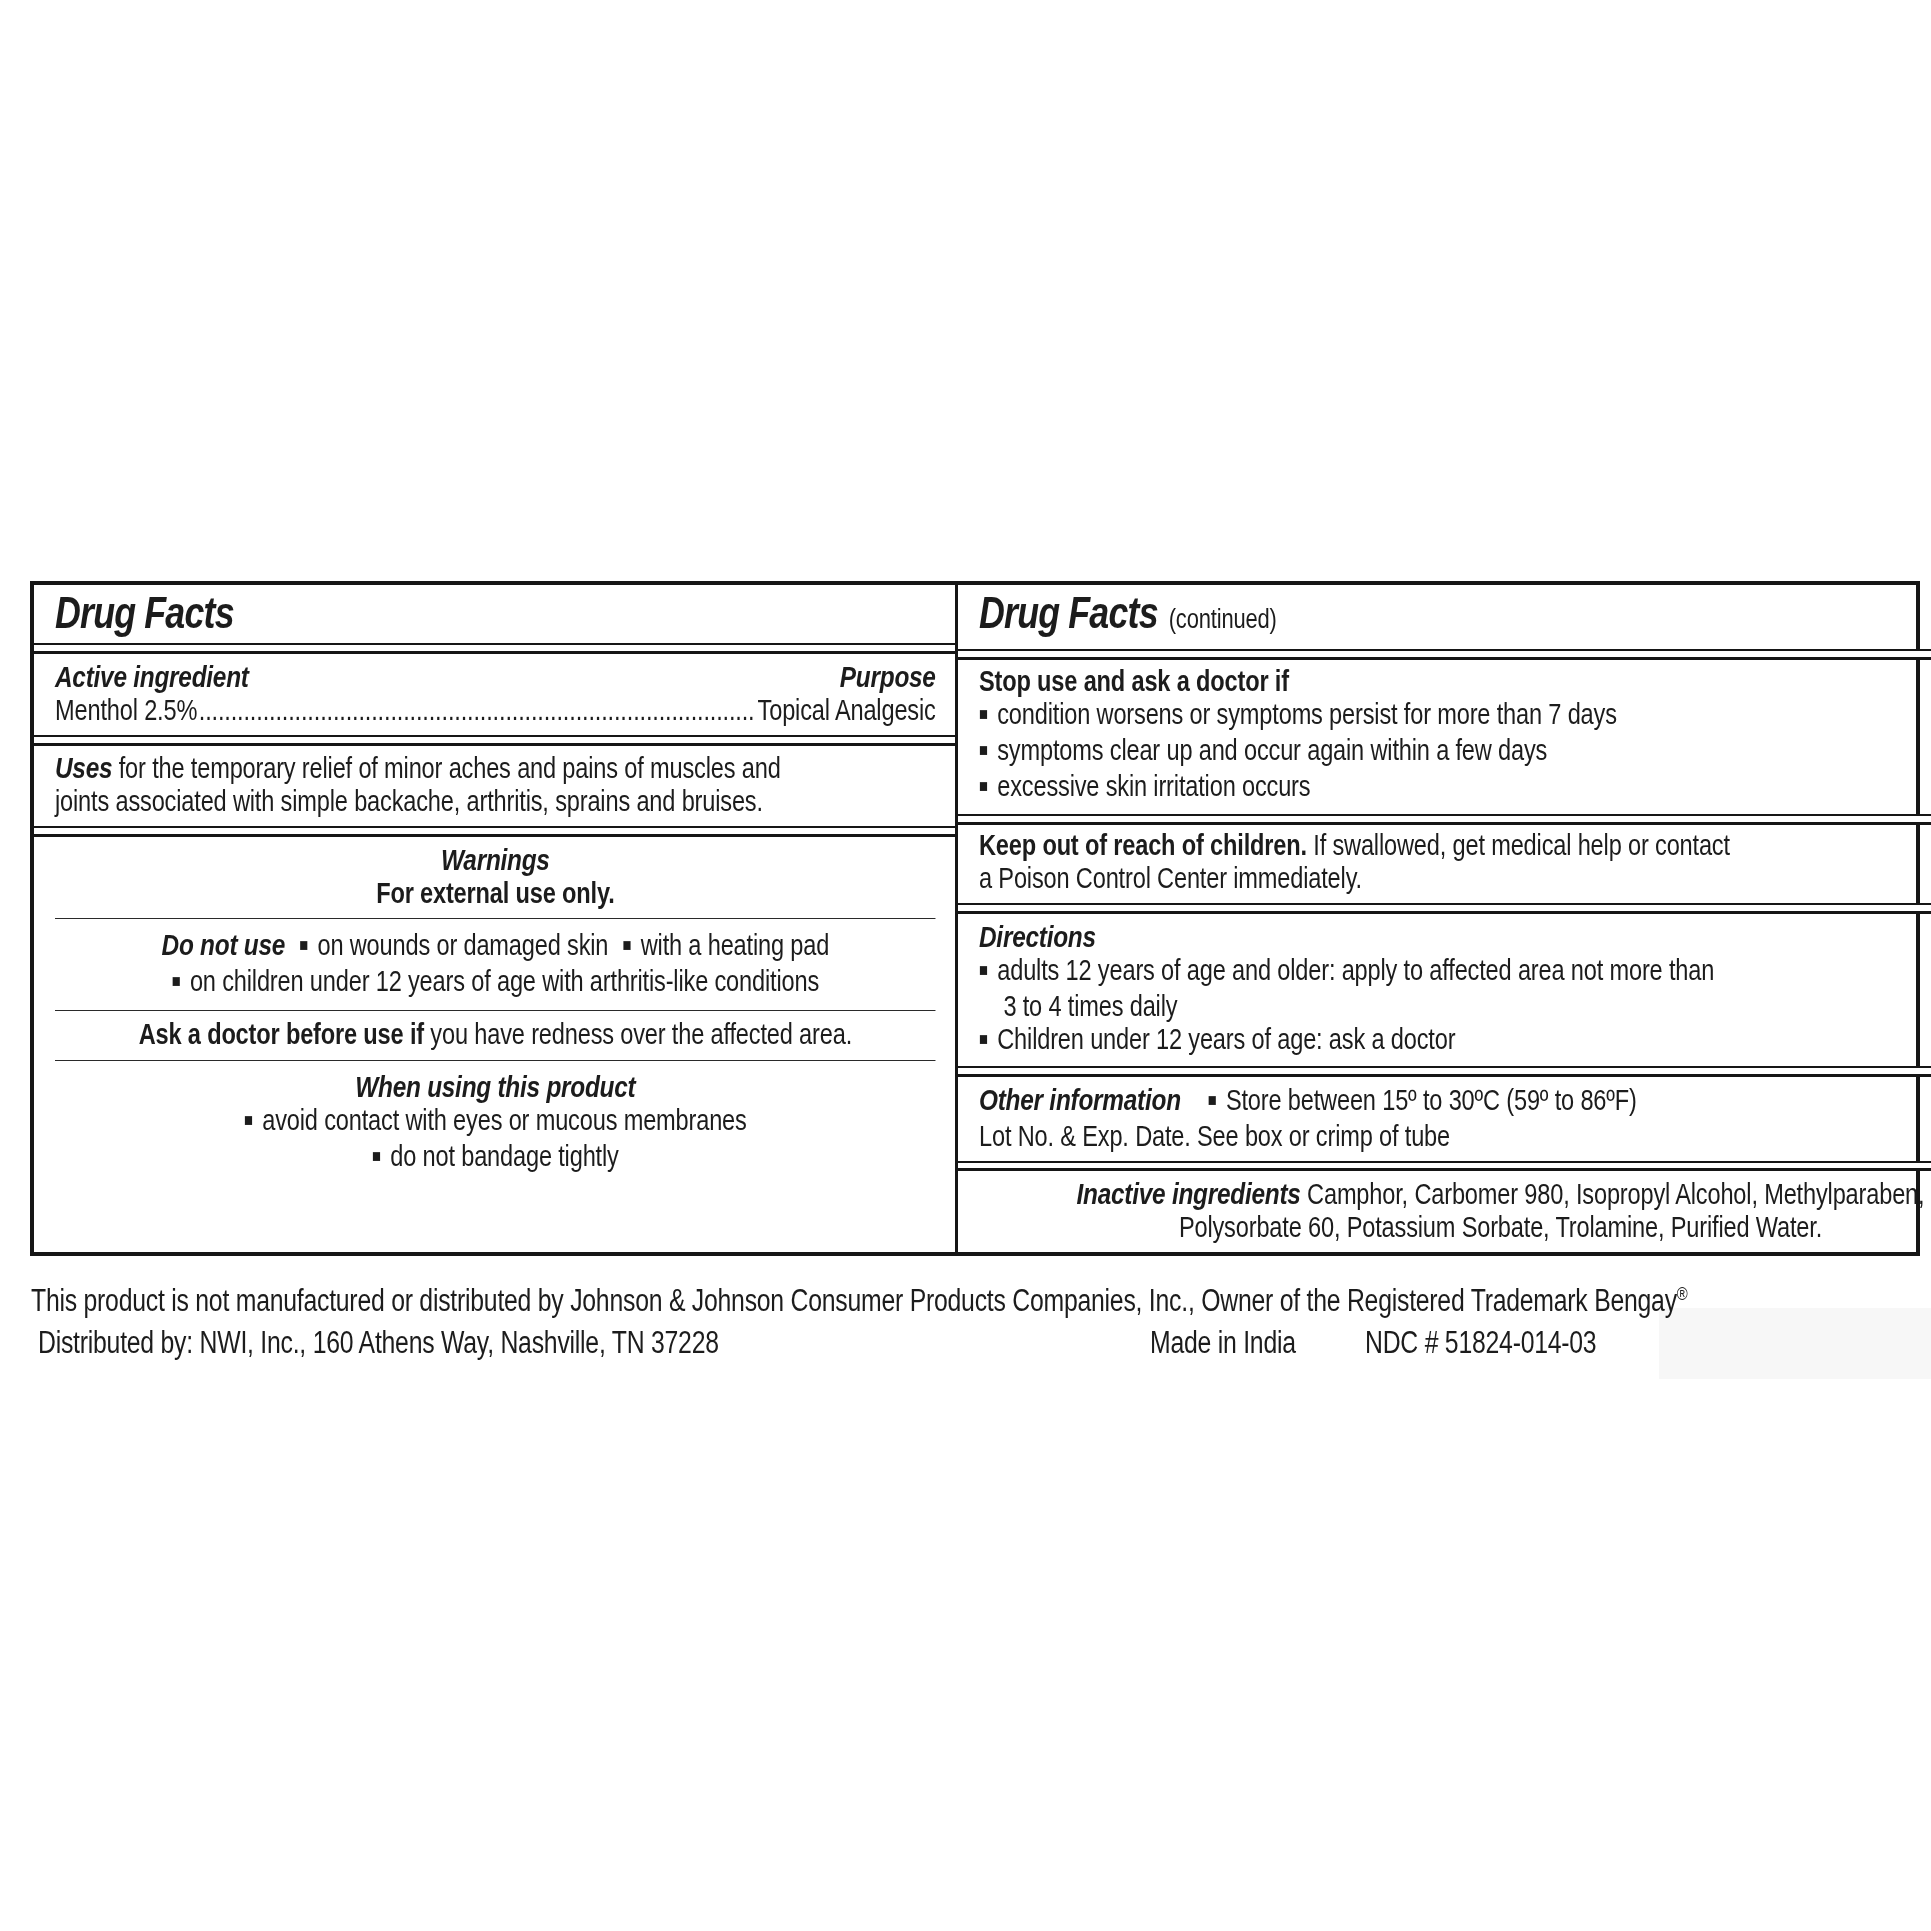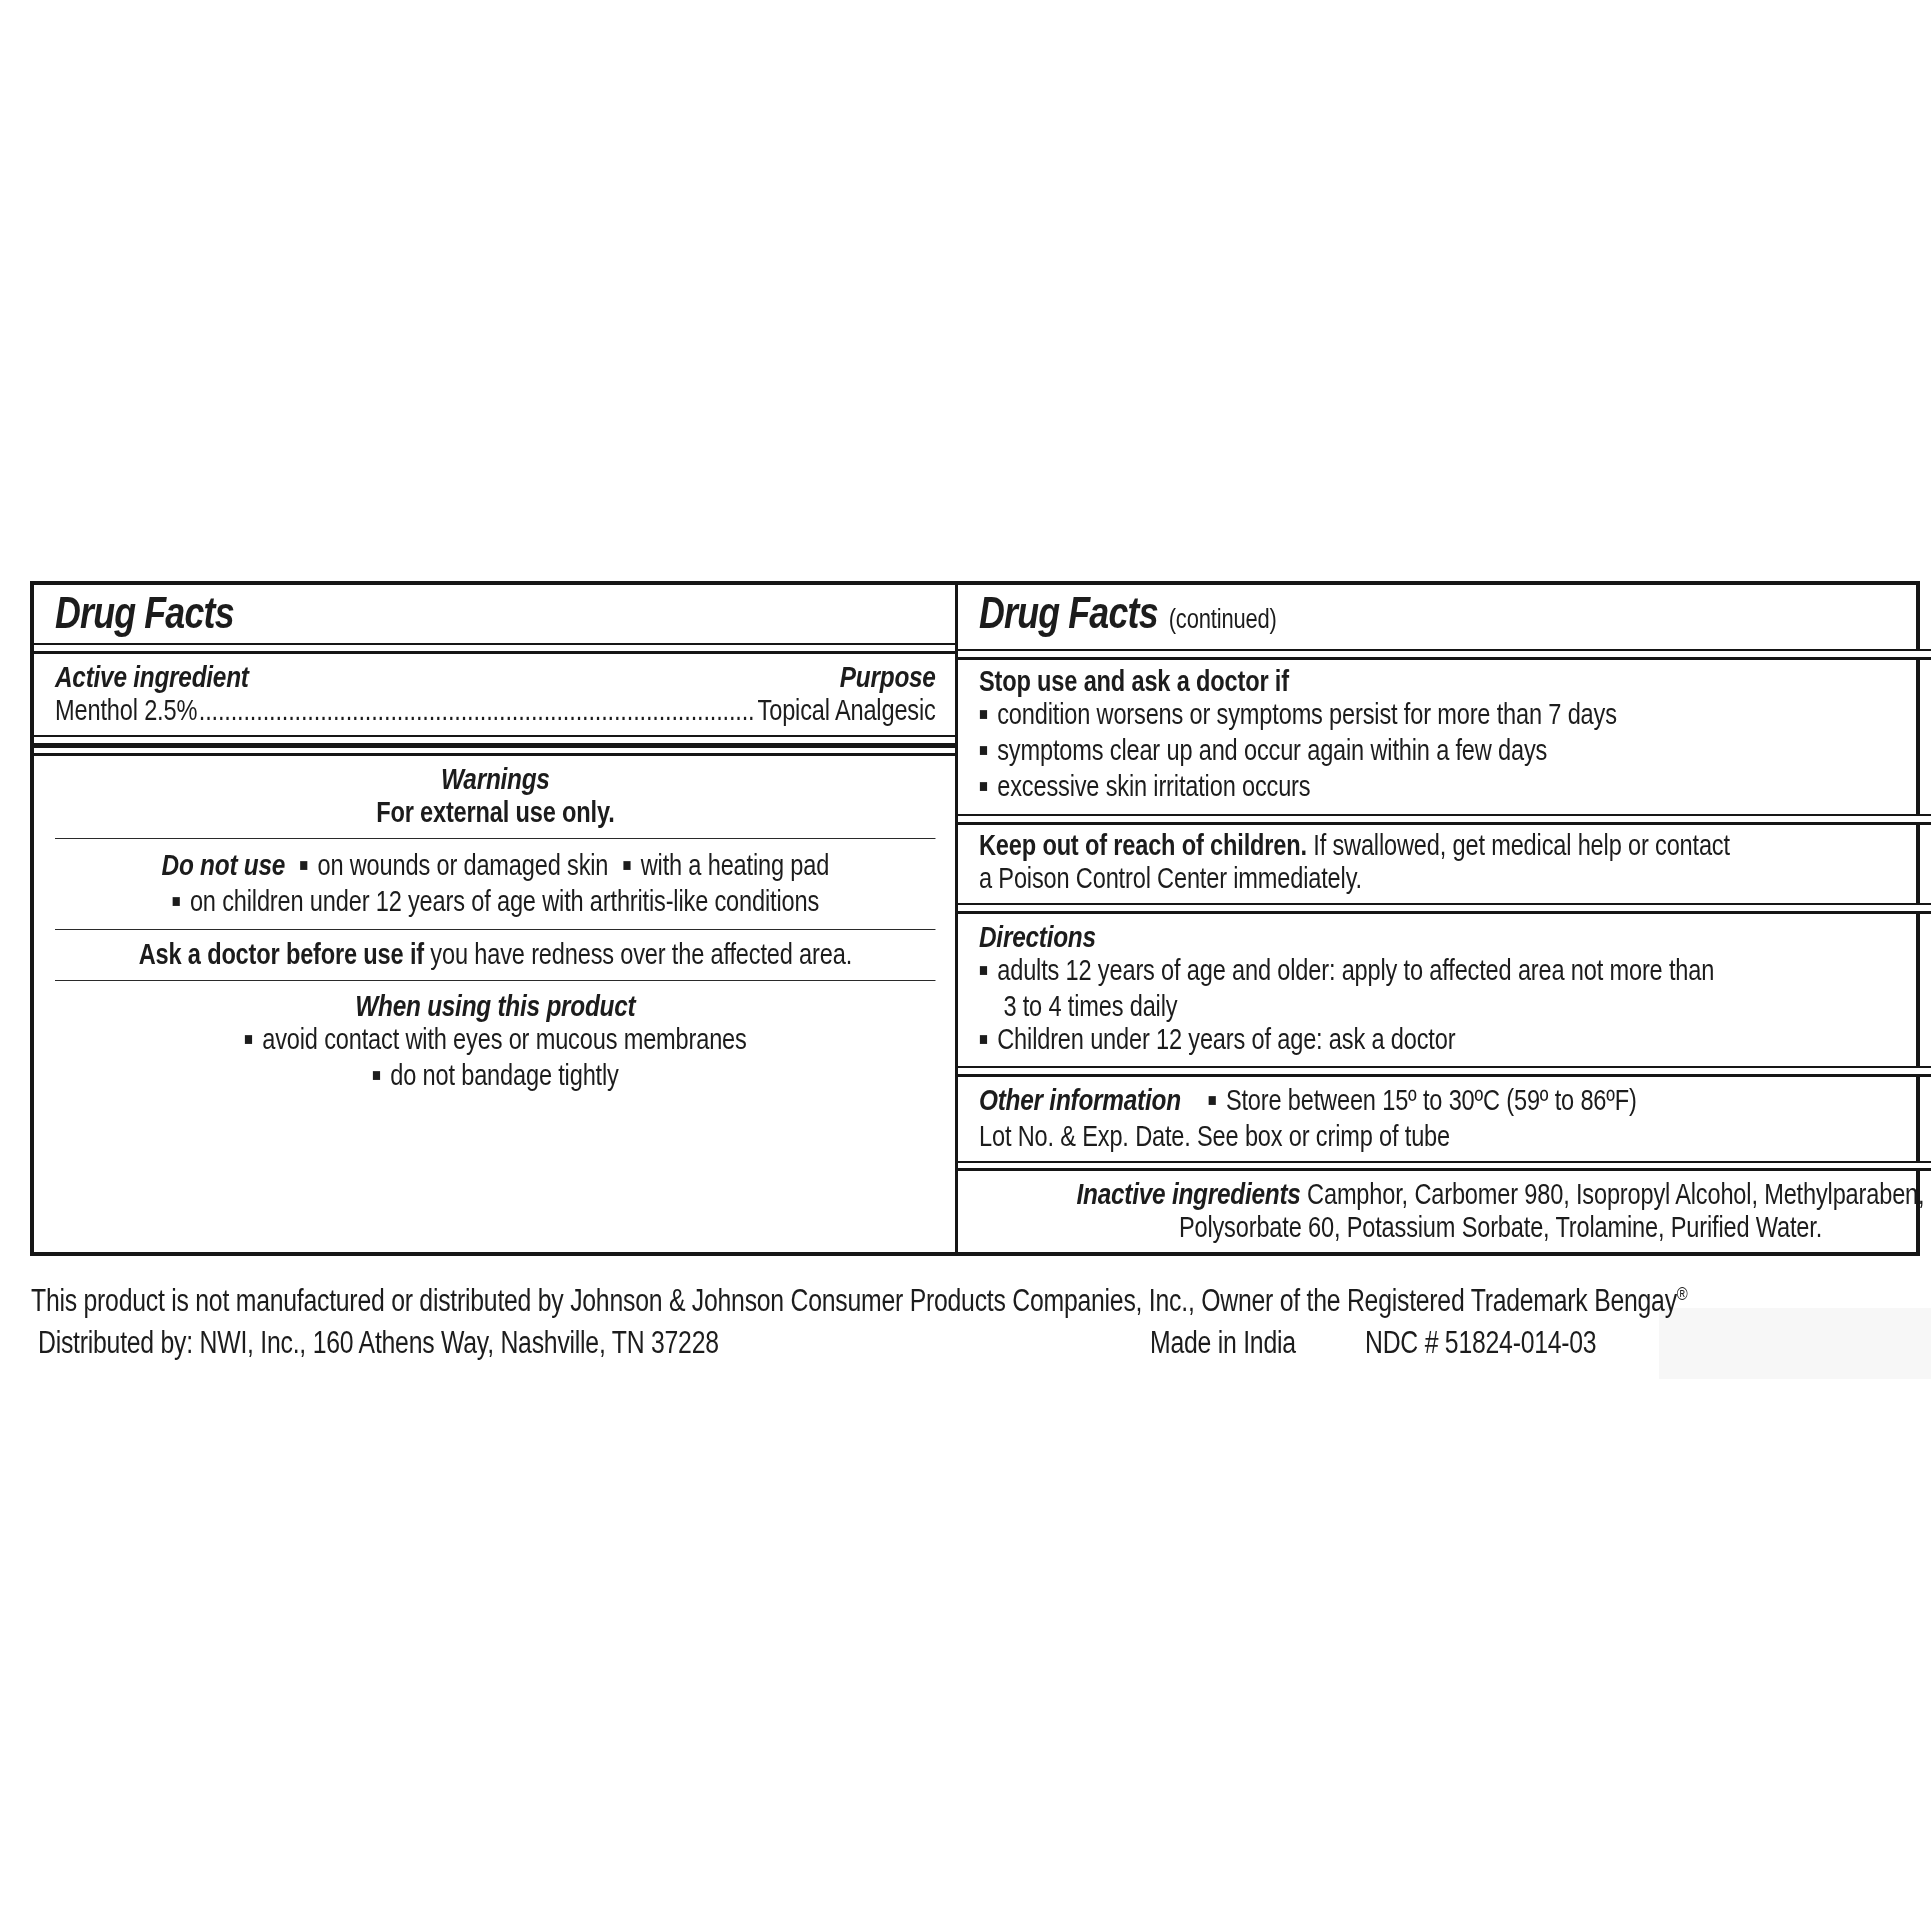--- a/index.html
+++ b/index.html
@@ -93,20 +93,26 @@
           <div class="leader t">
             <span class="nw">Menthol 2.5%</span>
             <span class="dots">........................................................................................................................................................................</span>
             <span class="nw">Topical Analgesic</span>
           </div>
         </div>
       </div>
 
       <div class="sep"></div>
 
+      <div class="sec">
+        <div class="sq t">
+          <div class="nw"><span class="sechead">Uses</span><span> for the temporary relief of minor aches and pains of muscles and</span></div>
+          <div class="nw">joints associated with simple backache, arthritis, sprains and bruises.</div>
+        </div>
+      </div>
 
       <div class="sep"></div>
 
       <div class="sec">
         <div class="sq t">
           <div class="nw sechead">Warnings</div>
           <div class="nw" style="font-weight:bold">For external use only.</div>
 
           <div class="thinrule"></div>
 

